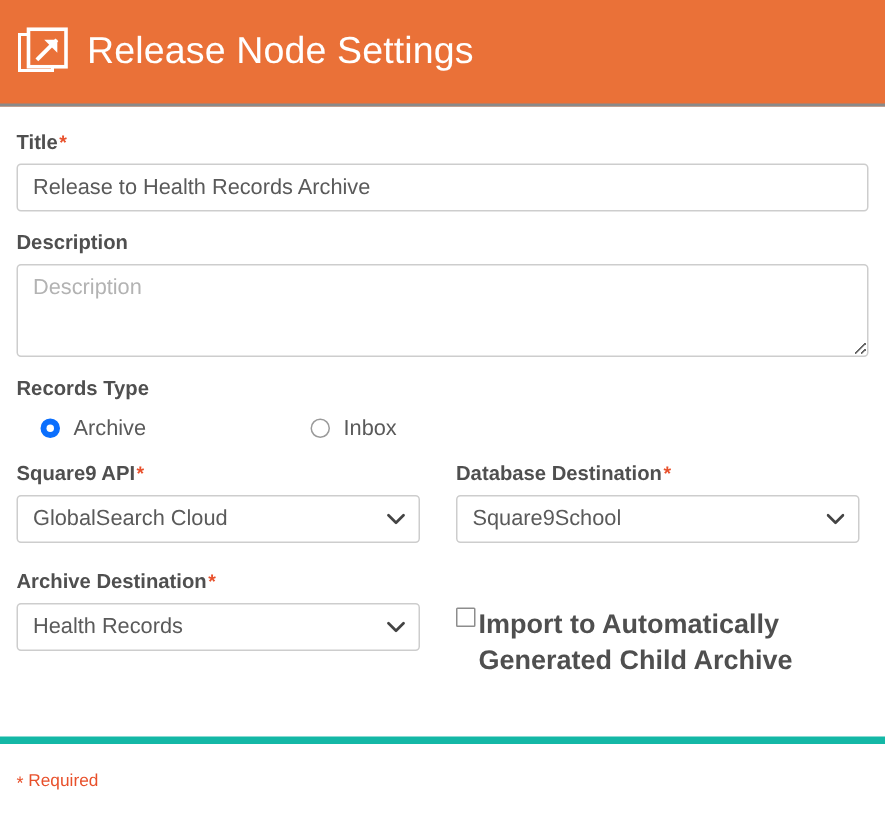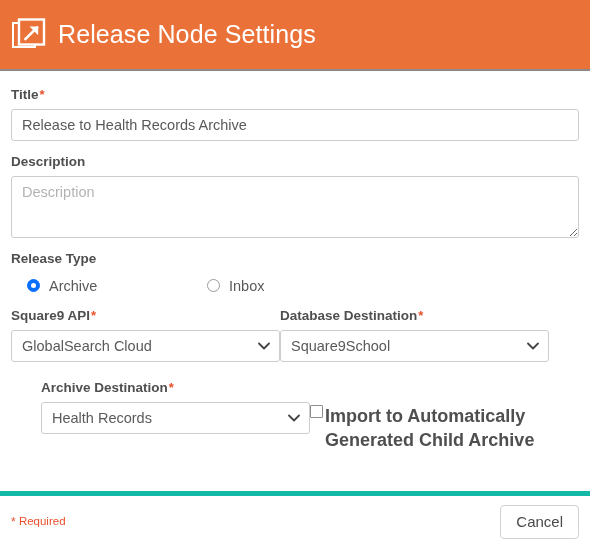--- a/index.html
+++ b/index.html
@@ -151,20 +151,21 @@
   }
   .radio-label {
     font-size: 14.5px;
     color: #5a5a5a;
     text-align: center;
   }
 
   
   .cols {
     display: flex;
+    gap: 24px;
   }
   .col {
     width: 269px;
     flex: 0 0 auto;
   }
 
   .select-wrap {
     position: relative;
     width: 269px;
     height: 32px;
@@ -286,21 +287,21 @@
       </label>
       <input class="text-input" type="text" value="Release to Health Records Archive" style="">
     </div>
 
     <div class="field-group">
       <label class="field-label">Description</label>
       <textarea class="textarea-input" placeholder="Description" style=""></textarea>
     </div>
 
     <div class="field-group" style="margin-bottom:6px;">
-      <label class="field-label">Release Type</label>
+      <label class="field-label">Records Type</label>
       <div class="radio-row">
         <div class="radio-item">
           <span class="radio-mark checked"></span>
           <span class="radio-label">Archive</span>
         </div>
         <div class="radio-item">
           <span class="radio-mark"></span>
           <span class="radio-label">Inbox</span>
         </div>
       </div>
@@ -329,21 +330,21 @@
           <div class="select-input">Square9School</div>
           <span class="chevron">
             <svg width="12" height="8" viewBox="0 0 12 8" xmlns="http://www.w3.org/2000/svg">
               <path d="M1 1.5 L6 6.5 L11 1.5" fill="none" stroke="#444444" stroke-width="1.8" stroke-linecap="round" stroke-linejoin="round"></path>
             </svg>
           </span>
         </div>
       </div>
     </div>
 
-    <div class="cols" style="margin-top:18px;justify-content:flex-end;">
+    <div class="cols" style="margin-top:18px;">
       <div class="col">
         <label class="field-label">
           <span>Archive Destination</span><span class="req-star">*</span>
         </label>
         <div class="select-wrap">
           <div class="select-input">Health Records</div>
           <span class="chevron">
             <svg width="12" height="8" viewBox="0 0 12 8" xmlns="http://www.w3.org/2000/svg">
               <path d="M1 1.5 L6 6.5 L11 1.5" fill="none" stroke="#444444" stroke-width="1.8" stroke-linecap="round" stroke-linejoin="round"></path>
             </svg>
@@ -360,17 +361,16 @@
     </div>
 
   </div>
 
   <div class="dialog-footer">
     <div class="required-note">
       <span class="star">*</span>
       <span>Required</span>
     </div>
     <div class="footer-buttons">
-      <button class="btn">Cancel</button>
     </div>
   </div>
 
 </div>
 
 </body></html>

